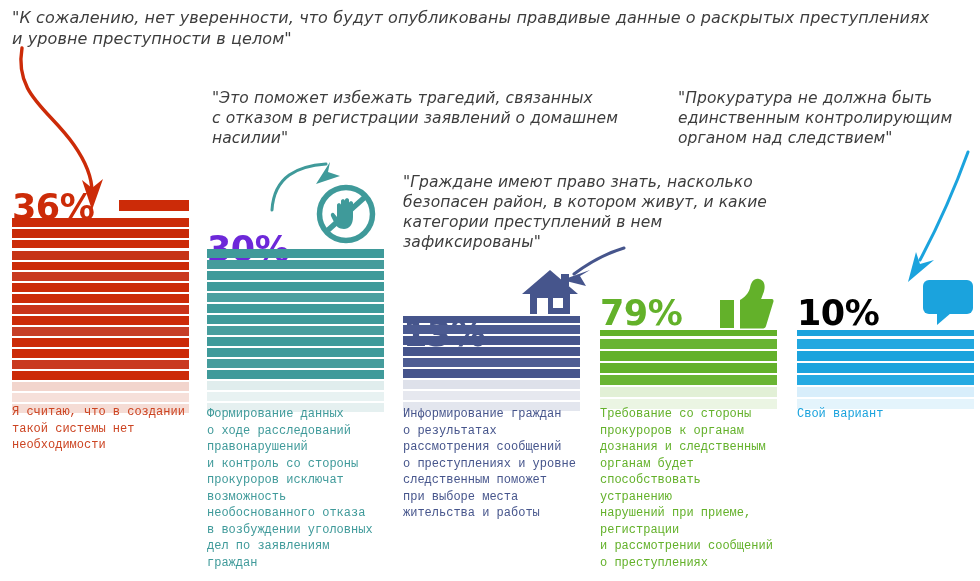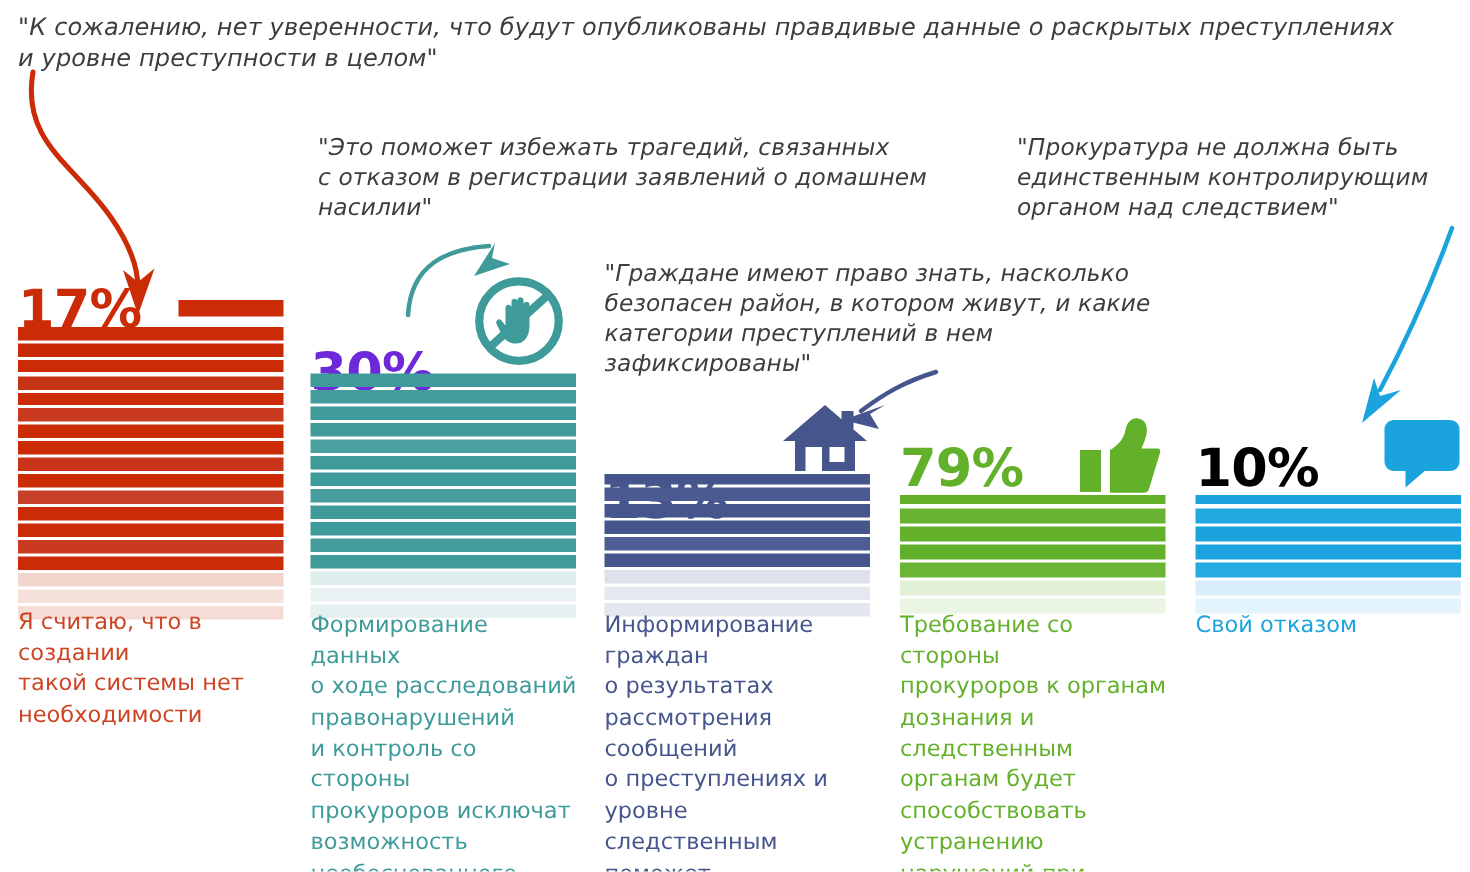--- a/index.html
+++ b/index.html
@@ -65,23 +65,24 @@
   }
   .stripe {
     position: absolute;
     left: 0;
     width: 100%;
   }
 
   .caption {
     position: absolute;
     width: 180px;
-    font-size: 15px;
+    font-size: 12px;
     line-height: 1.38;
     white-space: pre-line;
+    font-family: Liberation Mono, monospace;
   }
 
   .icon {
     position: absolute;
   }
 
   .arrow {
     position: absolute;
     pointer-events: none;
   }
@@ -121,21 +122,21 @@
     <path d="M124 8 C104 14, 90 22, 74 34" stroke="#46558c" stroke-width="3" fill="none" stroke-linecap="round"></path>
     <path d="M62 40 L90 30 L80 36 L86 46 Z" fill="#46558c"></path>
   </svg>
 
   <svg class="arrow" style="left:860px; top:148px; width:120px; height:160px;" viewBox="0 0 120 160">
     <path d="M108 4 C92 48, 76 82, 60 112" stroke="#1ba3dd" stroke-width="3" fill="none" stroke-linecap="round"></path>
     <path d="M48 134 L56 104 L60 116 L74 112 Z" fill="#1ba3dd"></path>
   </svg>
 
   <div class="col" style="left:12px; top:0;">
-    <div class="pct" style="left:0px; top:190px; color:#cc2b08;">17%</div>
+    <div class="pct" style="left:0px; top:190px; color:#cc2b08;">36%</div>
 
     <div class="bar" style="left:0px; top:200px; height:195px;">
       <div class="stripes">
         <div class="stripe" style="left:107px; width:70px; top:0px;   height:11px; background:#cc2b08;"></div>
         <div class="stripe" style="top:18px;  height:9px; background:#cc2b08;"></div>
         <div class="stripe" style="top:29px;  height:9px; background:#c82a08;"></div>
         <div class="stripe" style="top:40px;  height:8px; background:#cc2b08;"></div>
         <div class="stripe" style="top:51px;  height:9px; background:#c63416;"></div>
         <div class="stripe" style="top:62px;  height:8px; background:#cc2b08;"></div>
         <div class="stripe" style="top:72px;  height:9px; background:#c93a20;"></div>
@@ -281,16 +282,16 @@
         <div class="stripe" style="top:0px;  height:6px; background:#1ba3dd;"></div>
         <div class="stripe" style="top:9px;  height:10px; background:#22a8e0;"></div>
         <div class="stripe" style="top:21px; height:10px; background:#1ba3dd;"></div>
         <div class="stripe" style="top:33px; height:10px; background:#1ba3dd;"></div>
         <div class="stripe" style="top:45px; height:10px; background:#25aae2;"></div>
         <div class="stripe" style="top:57px; height:10px; background:#d8eefb;"></div>
         <div class="stripe" style="top:69px; height:10px; background:#e4f4fc;"></div>
       </div>
     </div>
 
-    <div class="caption" style="left:0px; top:406px; color:#1ba3dd;">Свой отказом</div>
+    <div class="caption" style="left:0px; top:406px; color:#1ba3dd;">Свой вариант</div>
   </div>
 
 </div>
 
 </body></html>

